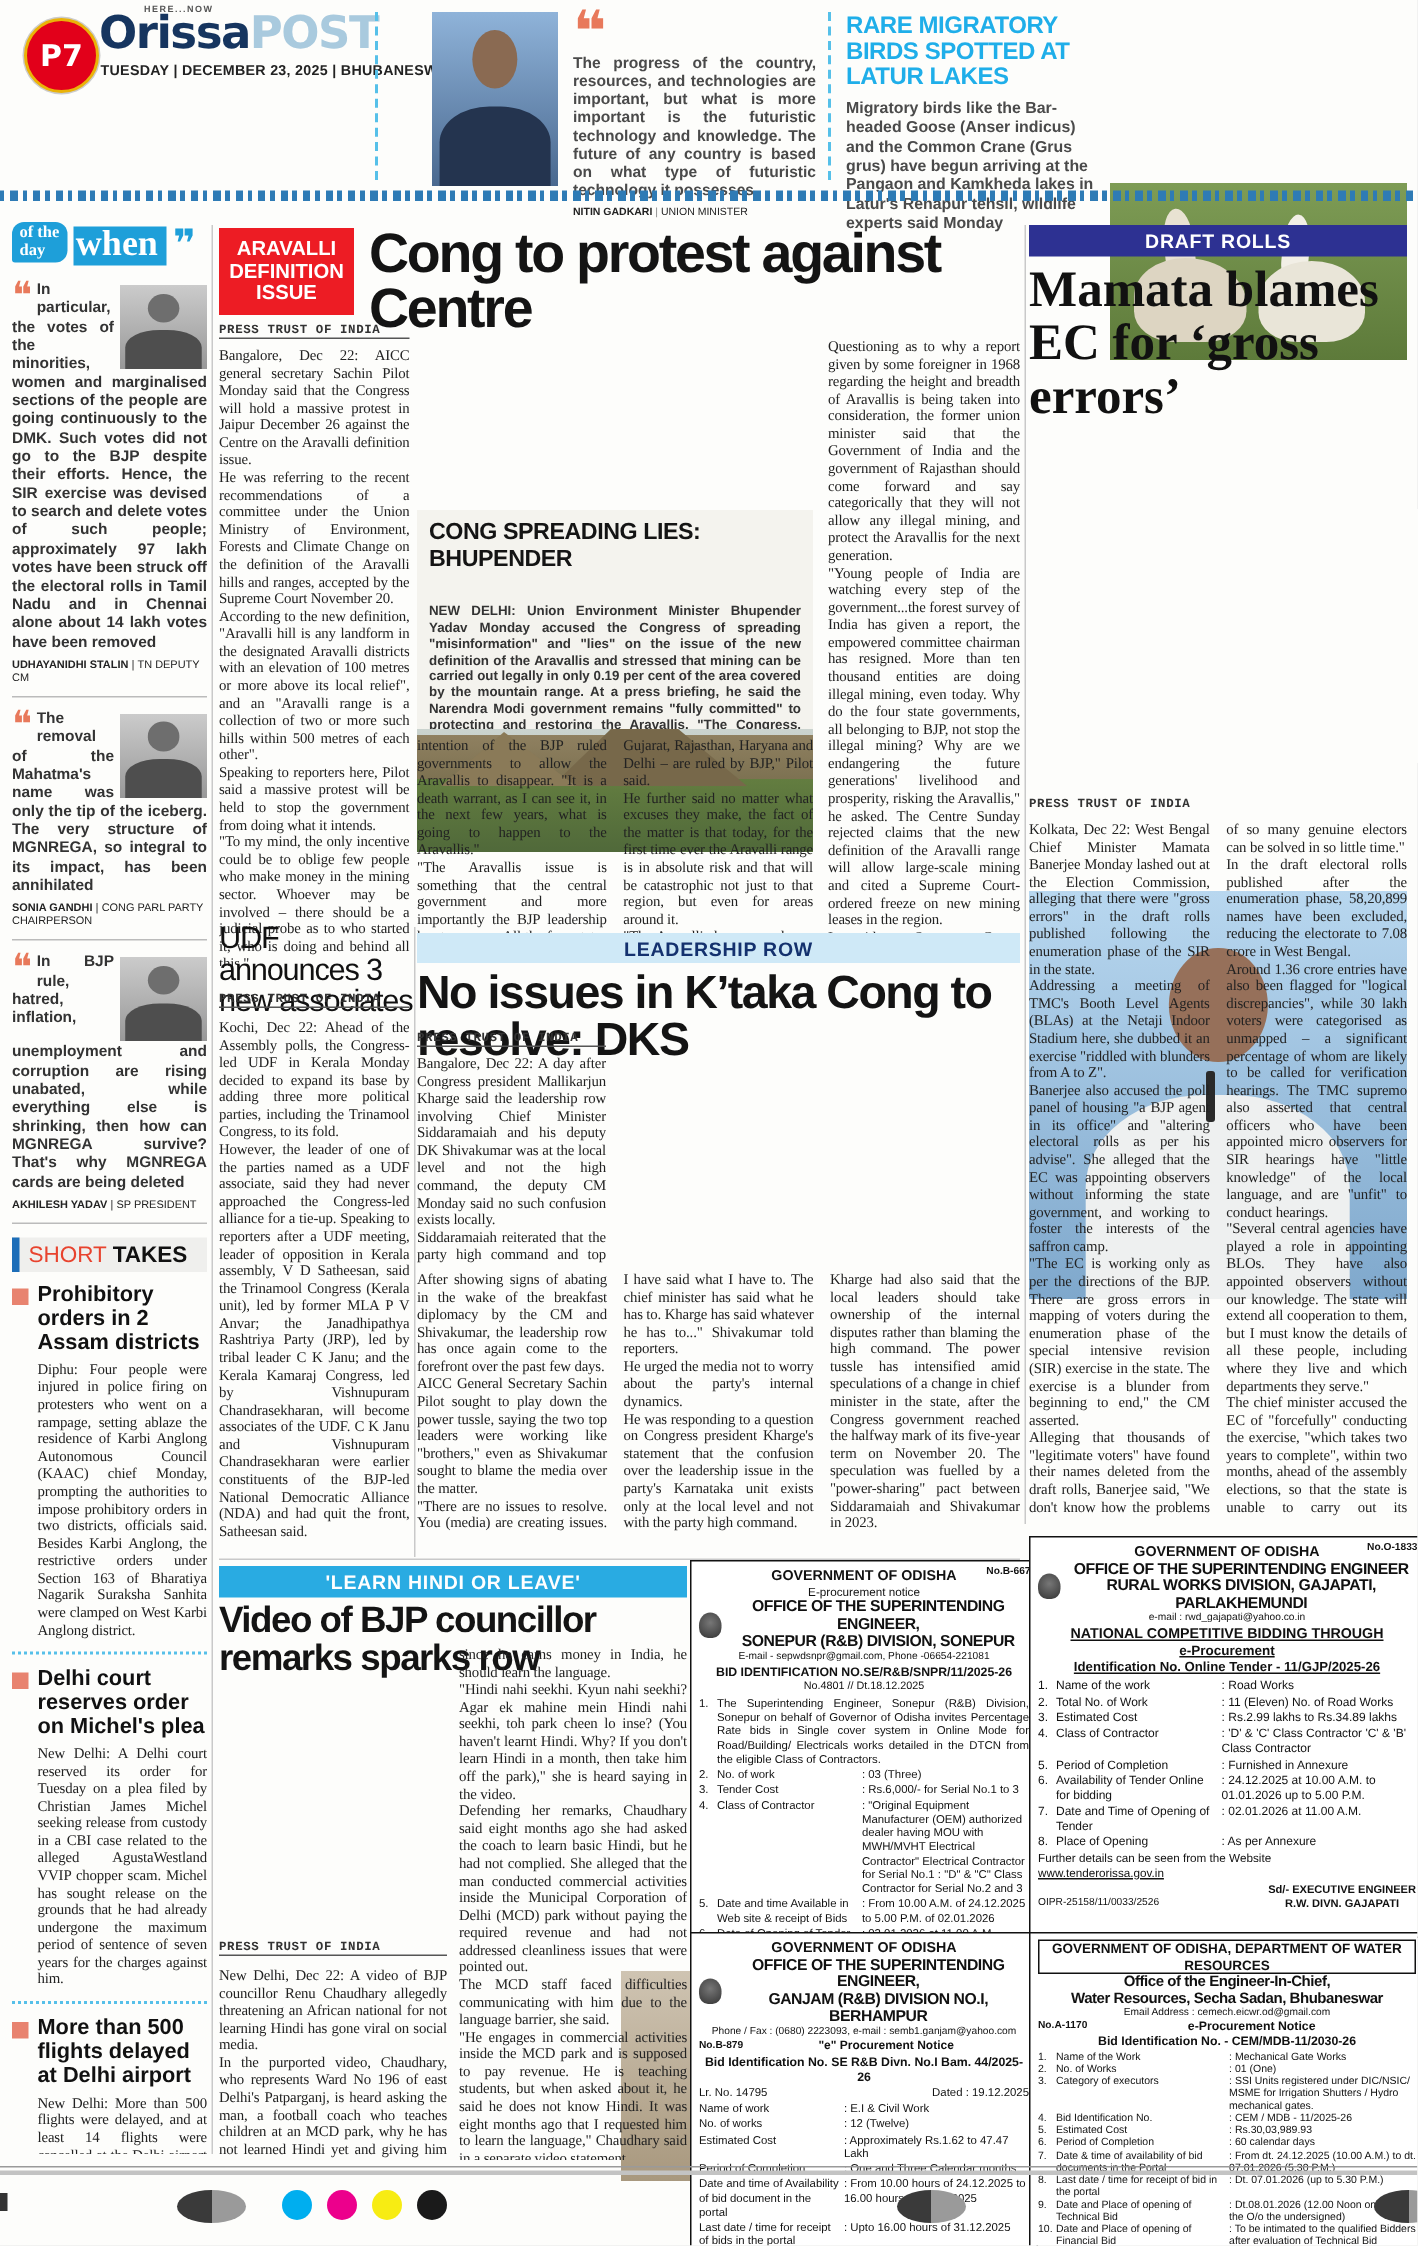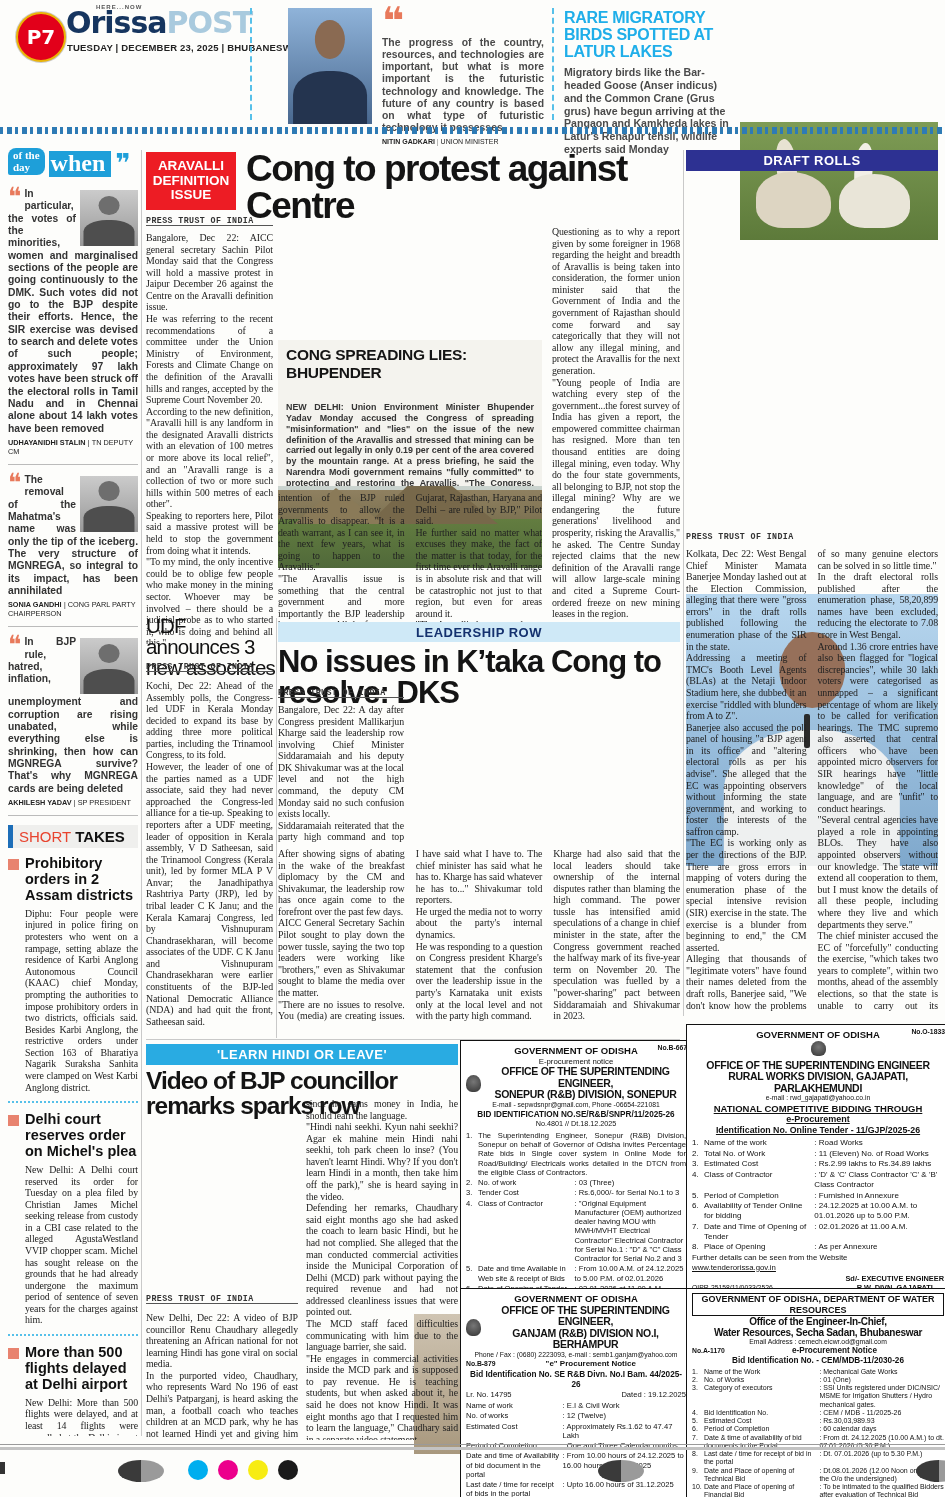--- a/index.html
+++ b/index.html
@@ -234,20 +234,21 @@
 "The Aravallis issue is something that the central government and more importantly the BJP leadership has to answer. All the four states where the Aravalli exists -- Gujarat, Rajasthan, Haryana and Delhi – are ruled by BJP," Pilot said.
 He further said no matter what excuses they make, the fact of the matter is that today, for the first time ever the Aravalli range is in absolute risk and that will be catastrophic not just to that region, but even for areas around it.
 "The Aravallis have served as a safeguard to the NCR, Delhi region, by stopping the desertification, and supporting monsoon, crops, irrigation, all of those things for a millennium," he said.</div>
   <div class="abs body-text" style="left:552px;top:226px;width:128px;height:418px;">Questioning as to why a report given by some foreigner in 1968 regarding the height and breadth of Aravallis is being taken into consideration, the former union minister said that the Government of India and the government of Rajasthan should come forward and say categorically that they will not allow any illegal mining, and protect the Aravallis for the next generation.
 "Young people of India are watching every step of the government...the forest survey of India has given a report, the empowered committee chairman has resigned. More than ten thousand entities are doing illegal mining, even today. Why do the four state governments, all belonging to BJP, not stop the illegal mining? Why are we endangering the future generations' livelihood and prosperity, risking the Aravallis," he asked. The Centre Sunday rejected claims that the new definition of the Aravalli range will allow large-scale mining and cited a Supreme Court-ordered freeze on new mining leases in the region.
 It said a Supreme Court-approved framework provides for stronger protection of the mountain system and places a freeze on new mining leases until a comprehensive management plan is finalised.</div>
 
   <div class="vrule" style="left:683px;top:150px;height:866px;"></div>
 
   <div class="abs kicker" style="left:686px;top:150px;width:252px;height:21px;background:#2d3192;color:#fff;font-size:13px;letter-spacing:.5px;">DRAFT ROLLS</div>
+  <div class="abs" style="left:686px;top:176px;width:252px;font-family:'Liberation Serif',serif;font-weight:bold;font-size:34px;line-height:1.04;color:#111;">Mamata blames EC for ‘gross errors’</div>
   <div class="abs photo" style="left:686px;top:252px;width:252px;height:272px;background:linear-gradient(180deg,#b8d7ef,#7fa8cc);">
     <div class="ph-head" style="background:#96705a;width:26%;height:28%;top:14%;"></div>
     <div class="ph-body" style="background:#eef0f0;width:70%;height:50%;"></div>
     <div style="position:absolute;left:47%;top:44%;width:6px;height:34px;background:#2a2a2a;border-radius:2px;"></div>
   </div>
   <div class="abs byline" style="left:686px;top:532px;width:130px;border-bottom:none;">PRESS TRUST OF INDIA</div>
   <div class="abs body-text cols2" style="left:686px;top:548px;width:252px;height:464px;">Kolkata, Dec 22: West Bengal Chief Minister Mamata Banerjee Monday lashed out at the Election Commission, alleging that there were "gross errors" in the draft rolls published following the enumeration phase of the SIR in the state.
 Addressing a meeting of TMC's Booth Level Agents (BLAs) at the Netaji Indoor Stadium here, she dubbed it an exercise "riddled with blunders from A to Z".
 Banerjee also accused the poll panel of housing "a BJP agent in its office" and "altering electoral rolls as per his advise". She alleged that the EC was appointing observers without informing the state government, and working to foster the interests of the saffron camp.
 "The EC is working only as per the directions of the BJP. There are gross errors in mapping of voters during the enumeration phase of the special intensive revision (SIR) exercise in the state. The exercise is a blunder from beginning to end," the CM asserted.
@@ -420,21 +421,21 @@
           <span class="n-val">Upto 16.00 hours of 31.12.2025</span>
         </div>
 
       </div>
 
   </div>
 
   <div class="abs notice" style="left:686px;top:1024px;width:252px;height:258px;">
     <div class="nt-ref-r">No.O-1833</div>
     <div class="nt-gov">GOVERNMENT OF ODISHA</div>
-    <div style="display:flex;gap:4px;align-items:center;justify-content:center;flex-direction:column;">
+    <div style="display:flex;gap:4px;align-items:center;justify-content:center;">
       <span class="emblem"></span>
       <div>
         <div class="nt-office">OFFICE OF THE SUPERINTENDING ENGINEER</div>
         <div class="nt-office">RURAL WORKS DIVISION, GAJAPATI, PARLAKHEMUNDI</div>
       </div>
     </div>
     <div class="nt-contact">e-mail : rwd_gajapati@yahoo.co.in</div>
     <div class="nt-c u" style="font-weight:bold;font-size:9.5px;">NATIONAL COMPETITIVE BIDDING THROUGH</div>
     <div class="nt-c u" style="font-weight:bold;font-size:9px;">e-Procurement</div>
     <div class="nt-c u" style="font-weight:bold;font-size:8.8px;">Identification No. Online Tender - 11/GJP/2025-26</div>

